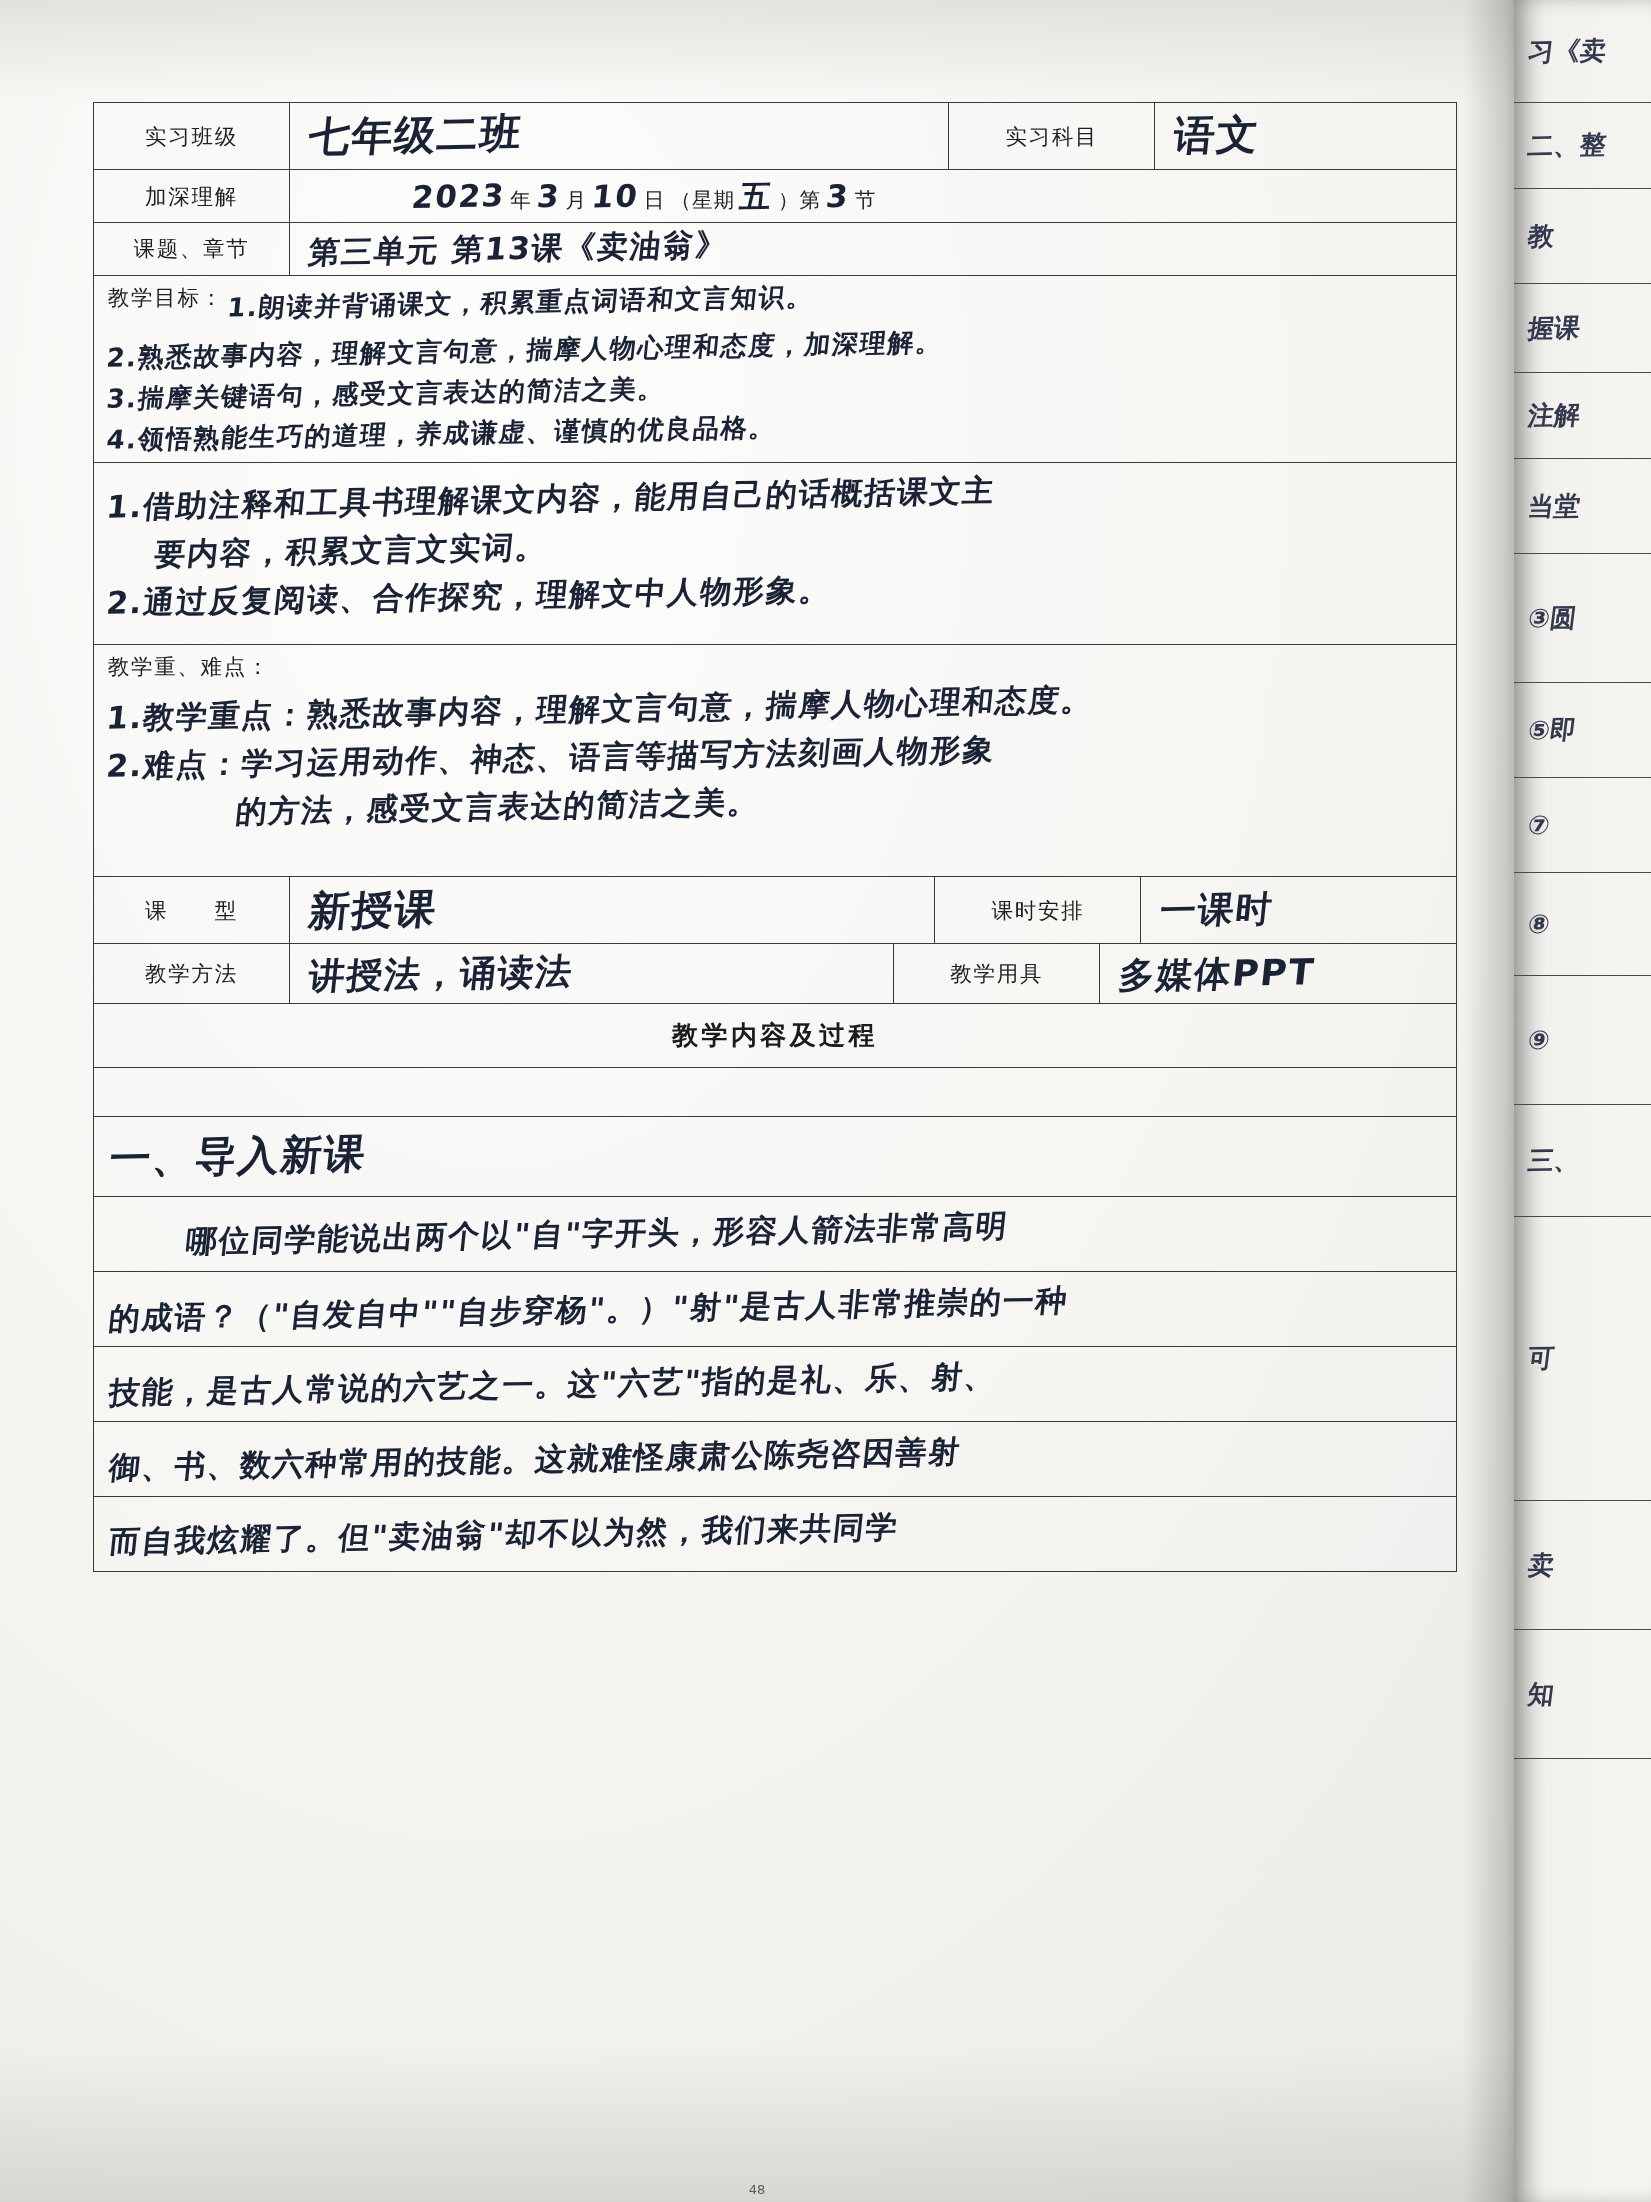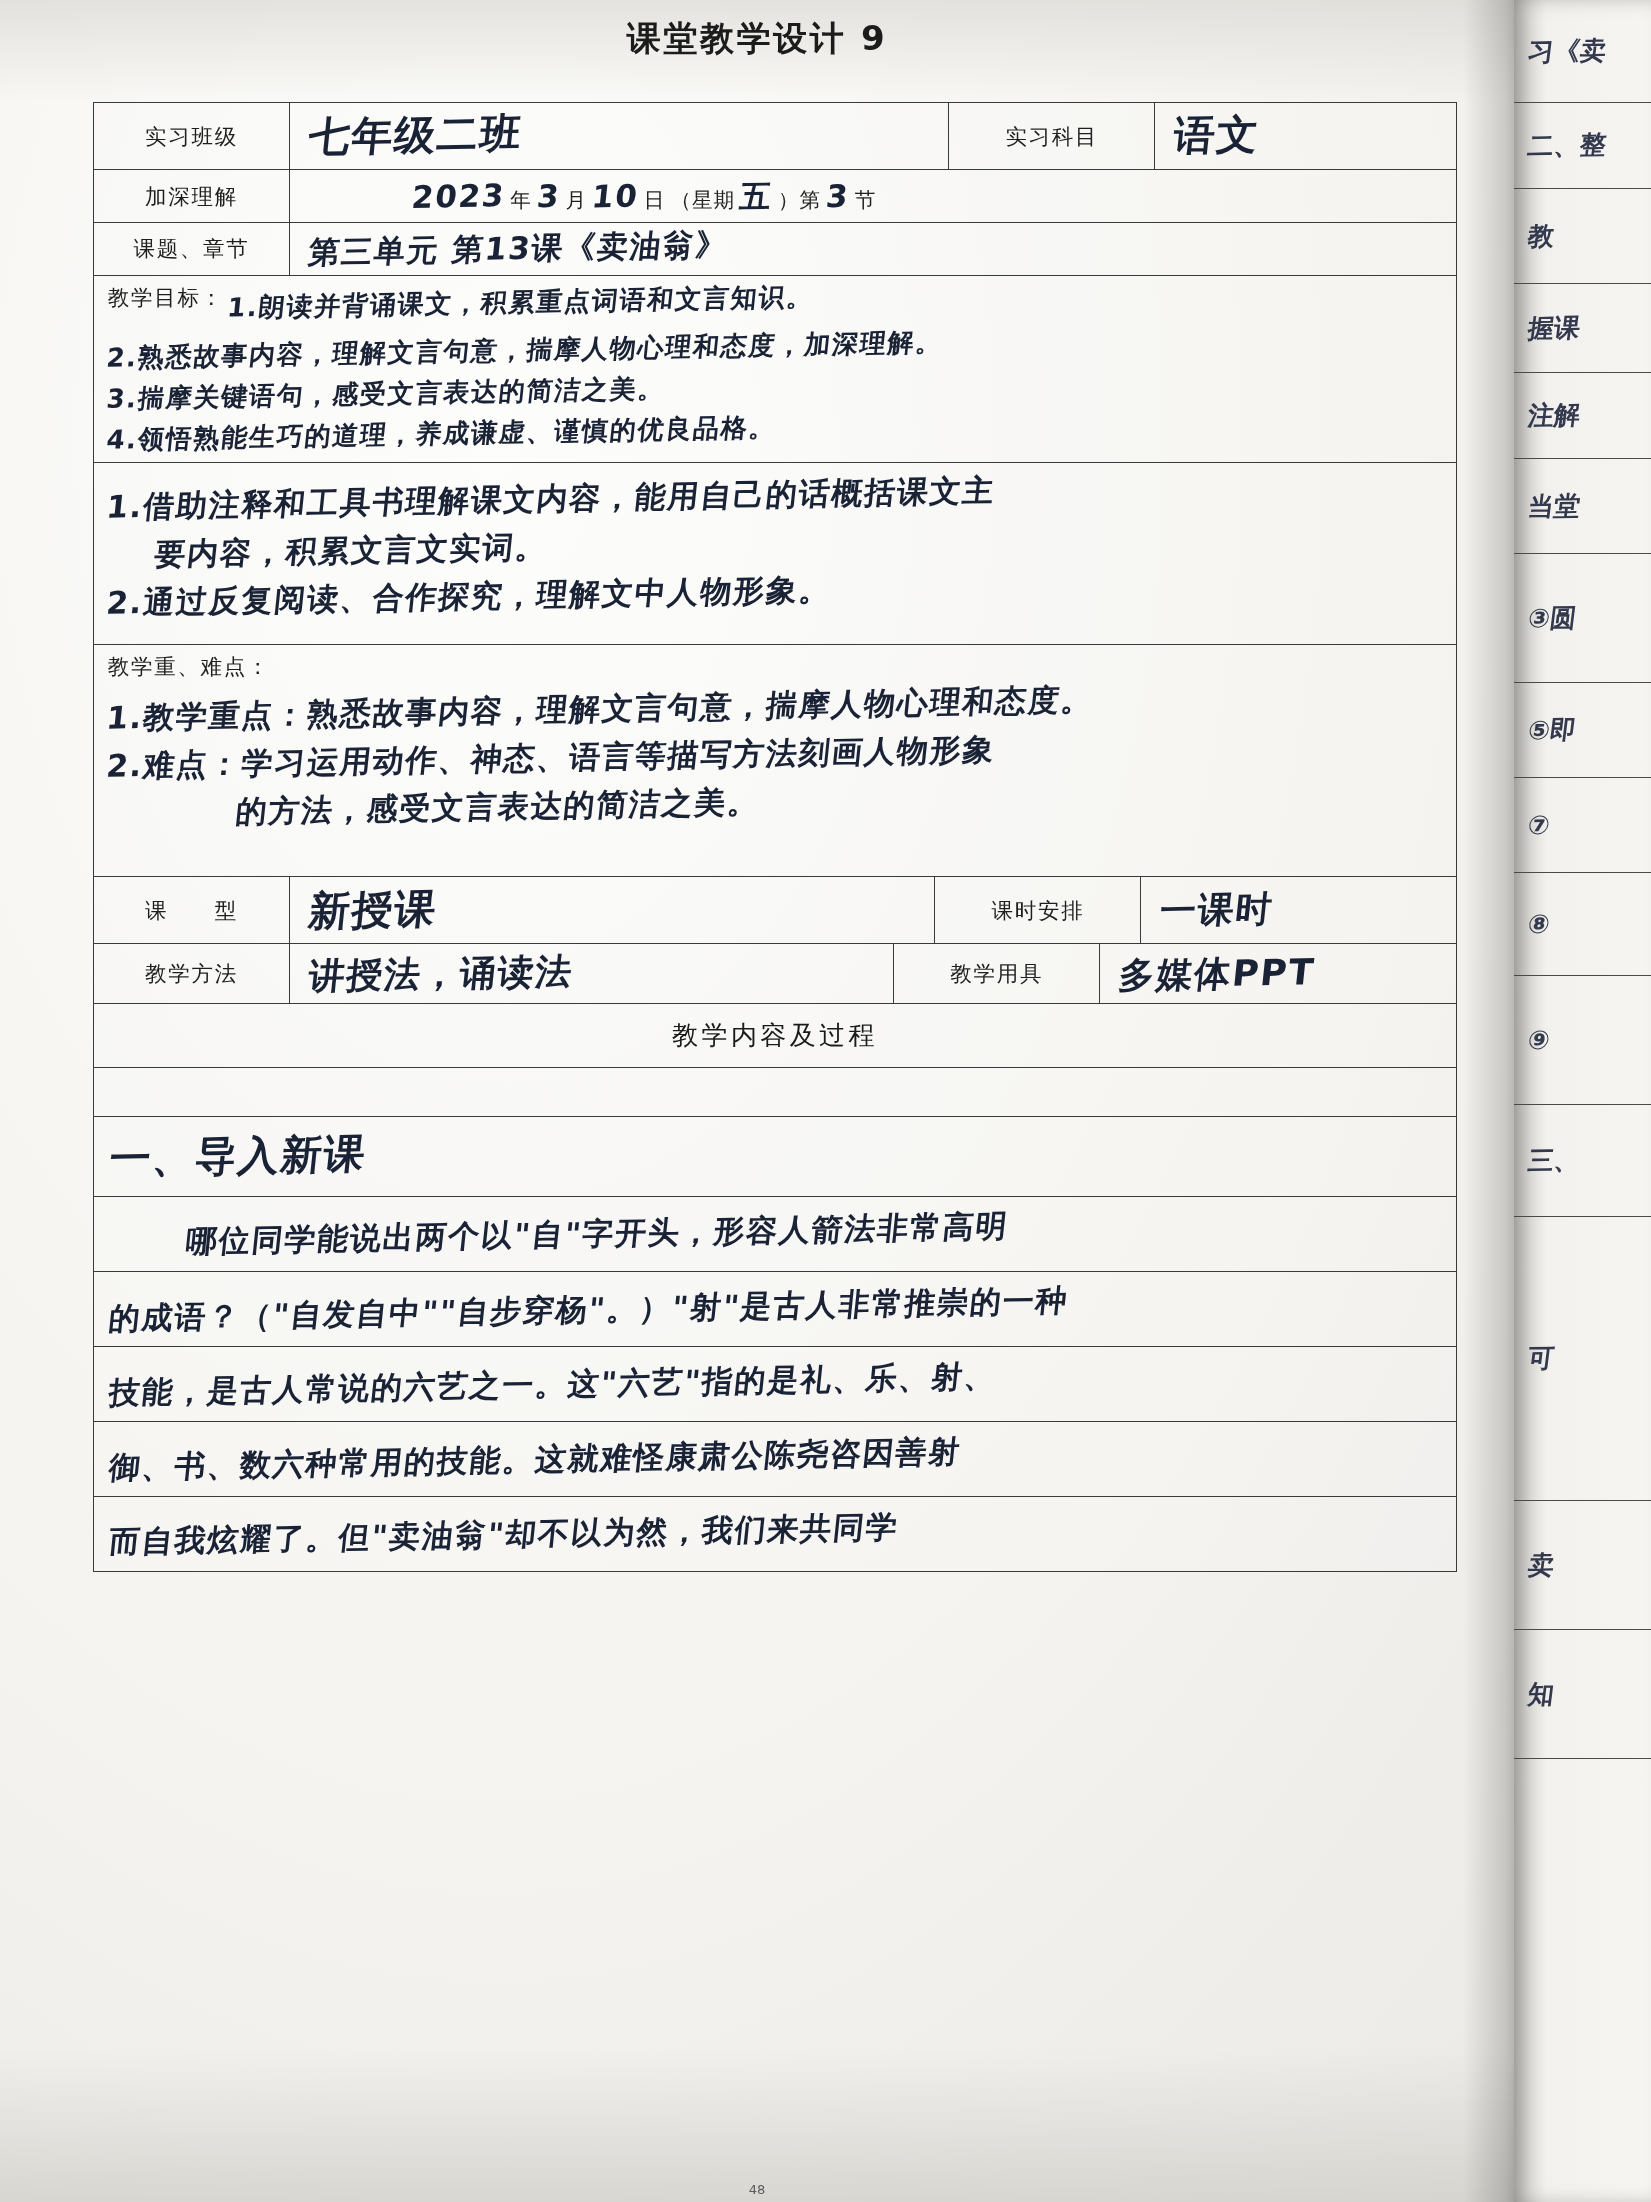--- a/index.html
+++ b/index.html
@@ -156,21 +156,21 @@
     margin: 1.7px 0 3.4px 0;
   }
   .indent-1 { padding-left: 48px; }
   .indent-2 { padding-left: 129px; }
 
   
   .banner {
     text-align: center;
     font-family: "DejaVu Sans", "Liberation Sans", sans-serif;
     font-size: 26px;
-    font-weight: 400;
+    font-weight: 700;
     letter-spacing: 3.4px;
     color: #1b1b1b;
     padding: 13.8px 0;
     width: 100%;
   }
 
   
   .write-row {
     border-bottom: 1.7px solid #3a3a3a;
     height: 74px;
@@ -211,21 +211,20 @@
     color: #5a5a5a;
   }
 </style>
 </head>
 <body>
 
 <div class="sheet">
 
   <div class="page-shade-top"></div>
 
-  <div class="doc-title">课堂教学设计 9</div>
 
   <div class="form">
 
     <div class="row">
       <div class="cell-label">实习班级</div>
       <div class="cell-hand bordered-right" style="flex:1 1 482px;">
         <span class="hw xl">七年级二班</span>
       </div>
       <div class="cell-label" style="flex:0 0 206px;">实习科目</div>
       <div class="cell-hand">

